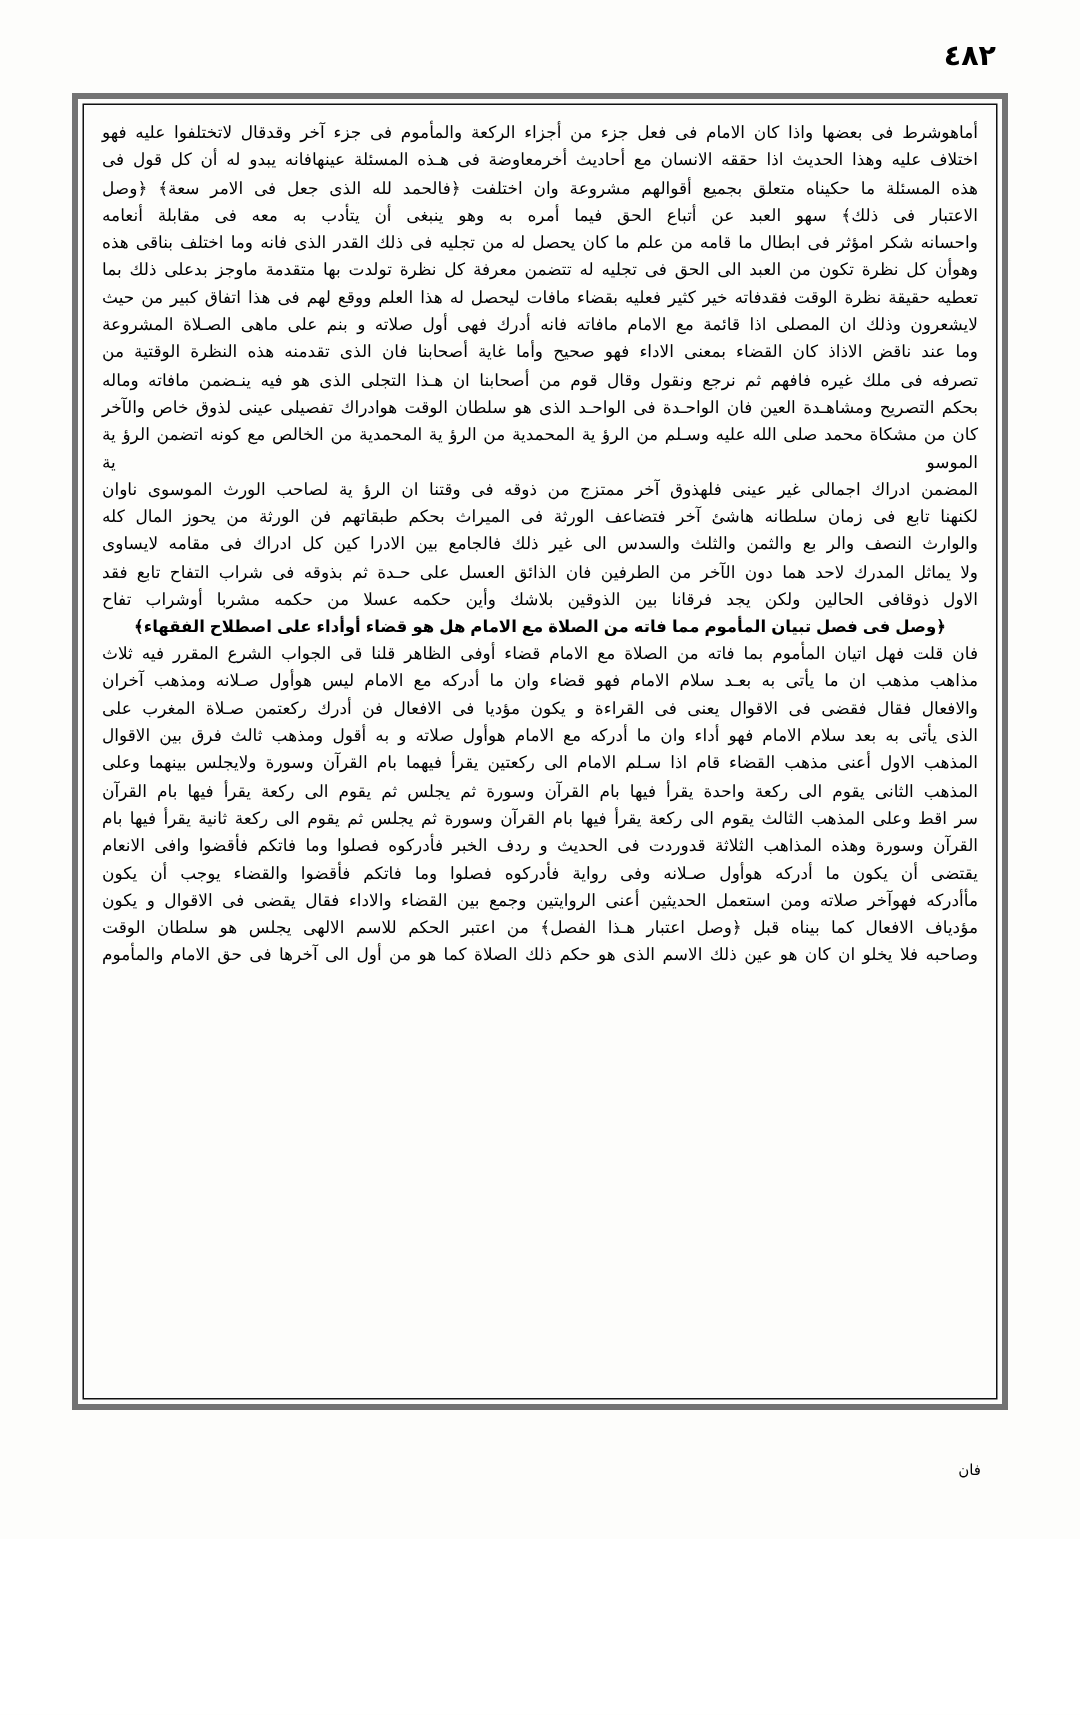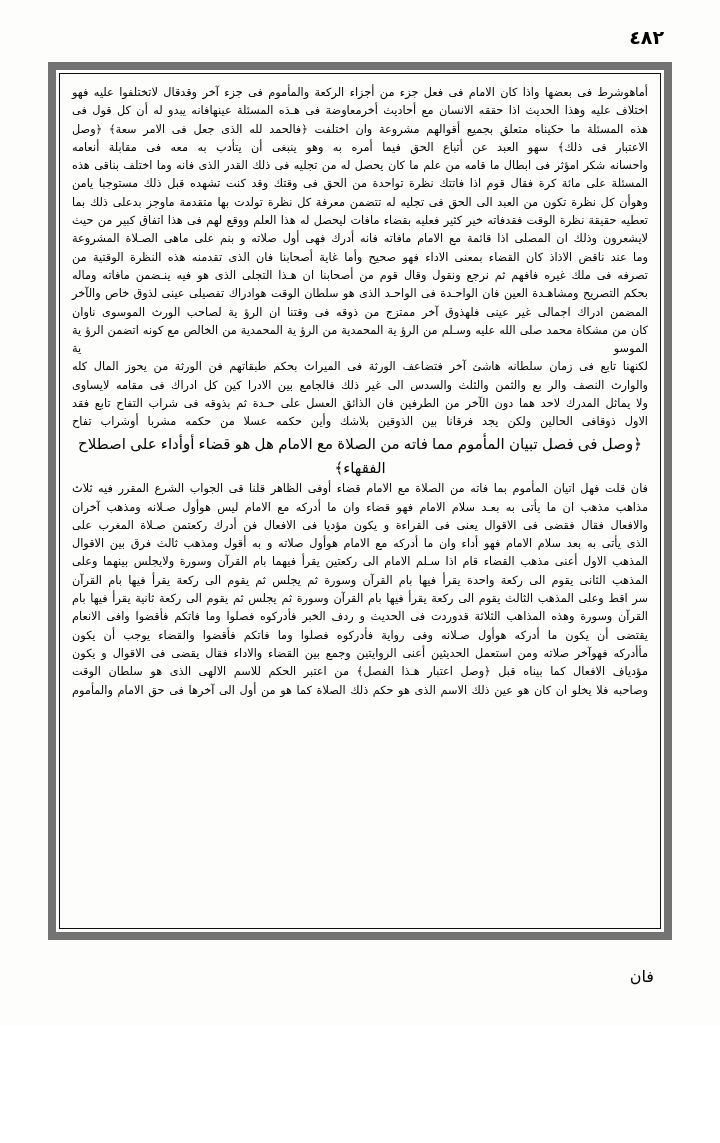--- a/index.html
+++ b/index.html
@@ -24,21 +24,21 @@
     font-weight: bold;
     letter-spacing: 1px;
     direction: rtl;
   }
   .frame {
     position: absolute;
     top: 62px;
     left: 48px;
     right: 48px;
     bottom: 86px;
-    border: 8px solid #737373;
+    border: 4px solid #737373;
     padding: 0;
     box-sizing: border-box;
   }
   .frame-inner {
     position: absolute;
     top: 3px;
     left: 3px;
     right: 3px;
     bottom: 3px;
     border: 1px solid #111;
@@ -56,73 +56,72 @@
     letter-spacing: -0.2px;
     font-family: "DejaVu Sans", sans-serif;
   }
   .body-text p {
     margin: 0;
     padding: 0;
   }
   .heading-line {
     text-align: center;
     text-align-last: center;
-    font-weight: normal;
-    font-size: 15px;
+    font-weight: bold;
+    font-size: 11px;
   }
   .catchword {
     position: absolute;
     bottom: 40px;
     right: 66px;
     direction: rtl;
-    font-size: 16px;
+    font-size: 10px;
   }
 </style>
 </head>
 <body>
 
 <div class="page">
 
   <div class="page-number">٤٨٢</div>
 
   <div class="frame">
     <div class="frame-inner">
       <div class="body-text">
         <p>أماهوشرط فى بعضها واذا كان الامام فى فعل جزء من أجزاء الركعة والمأموم فى جزء آخر وقدقال لاتختلفوا عليه فهو</p>
         <p>اختلاف عليه وهذا الحديث اذا حققه الانسان مع أحاديث أخرمعاوضة فى هـذه المسئلة عينهافانه يبدو له أن كل قول فى</p>
         <p>هذه المسئلة ما حكيناه متعلق بجميع أقوالهم مشروعة وان اختلفت ﴿فالحمد لله الذى جعل فى الامر سعة﴾ ﴿وصل</p>
         <p>الاعتبار فى ذلك﴾ سهو العبد عن أتباع الحق فيما أمره به وهو ينبغى أن يتأدب به معه فى مقابلة أنعامه</p>
         <p>واحسانه شكر امؤثر فى ابطال ما قامه من علم ما كان يحصل له من تجليه فى ذلك القدر الذى فانه وما اختلف بناقى هذه</p>
-        <p>المسئلة على مائة كرة فقال قوم اذا فاتتك نظرة تواحدة من الحق فى وقتك وقد كنت تشهده قبل ذلك مستوجبا يامن</p>
         <p>وهوأن كل نظرة تكون من العبد الى الحق فى تجليه له تتضمن معرفة كل نظرة تولدت بها متقدمة ماوجز بدعلى ذلك بما</p>
         <p>تعطيه حقيقة نظرة الوقت فقدفاته خير كثير فعليه بقضاء مافات ليحصل له هذا العلم ووقع لهم فى هذا اتفاق كبير من حيث</p>
         <p>لايشعرون وذلك ان المصلى اذا قائمة مع الامام مافاته فانه أدرك فهى أول صلاته و بنم على ماهى الصـلاة المشروعة</p>
         <p>وما عند ناقض الاذاذ كان القضاء بمعنى الاداء فهو صحيح وأما غاية أصحابنا فان الذى تقدمنه هذه النظرة الوقتية من</p>
         <p>تصرفه فى ملك غيره فافهم ثم نرجع ونقول وقال قوم من أصحابنا ان هـذا التجلى الذى هو فيه ينـضمن مافاته وماله</p>
         <p>بحكم التصريح ومشاهـدة العين فان الواحـدة فى الواحـد الذى هو سلطان الوقت هوادراك تفصيلى عينى لذوق خاص والآخر</p>
+        <p>كان من مشكاة محمد صلى الله عليه وسـلم من الرؤ ية المحمدية من الرؤ ية المحمدية من الخالص مع كونه اتضمن الرؤ ية الموسو ية</p>
         <p>المضمن ادراك اجمالى غير عينى فلهذوق آخر ممتزج من ذوقه فى وقتنا ان الرؤ ية لصاحب الورث الموسوى ناوان</p>
-        <p>كان من مشكاة محمد صلى الله عليه وسـلم من الرؤ ية المحمدية من الرؤ ية المحمدية من الخالص مع كونه اتضمن الرؤ ية الموسو ية</p>
         <p>لكنهنا تابع فى زمان سلطانه هاشئ آخر فتضاعف الورثة فى الميراث بحكم طبقاتهم فن الورثة من يحوز المال كله</p>
         <p>والوارث النصف والر بع والثمن والثلث والسدس الى غير ذلك فالجامع بين الادرا كين كل ادراك فى مقامه لايساوى</p>
         <p>ولا يماثل المدرك لاحد هما دون الآخر من الطرفين فان الذائق العسل على حـدة ثم بذوقه فى شراب التفاح تابع فقد</p>
         <p>الاول ذوقافى الحالين ولكن يجد فرقانا بين الذوقين بلاشك وأين حكمه عسلا من حكمه مشربا أوشراب تفاح</p>
 
         <p class="heading-line">﴿وصل فى فصل تبيان المأموم مما فاته من الصلاة مع الامام هل هو قضاء أوأداء على اصطلاح الفقهاء﴾</p>
 
         <p>فان قلت فهل اتيان المأموم بما فاته من الصلاة مع الامام قضاء أوفى الظاهر قلنا قى الجواب الشرع المقرر فيه ثلاث</p>
         <p>مذاهب مذهب ان ما يأتى به بعـد سلام الامام فهو قضاء وان ما أدركه مع الامام ليس هوأول صـلانه ومذهب آخران</p>
         <p>والافعال فقال فقضى فى الاقوال يعنى فى القراءة و يكون مؤديا فى الافعال فن أدرك ركعتمن صـلاة المغرب على</p>
         <p>الذى يأتى به بعد سلام الامام فهو أداء وان ما أدركه مع الامام هوأول صلاته و به أقول ومذهب ثالث فرق بين الاقوال</p>
         <p>المذهب الاول أعنى مذهب القضاء قام اذا سـلم الامام الى ركعتين يقرأ فيهما بام القرآن وسورة ولايجلس بينهما وعلى</p>
         <p>المذهب الثانى يقوم الى ركعة واحدة يقرأ فيها بام القرآن وسورة ثم يجلس ثم يقوم الى ركعة يقرأ فيها بام القرآن</p>
         <p>سر اقط وعلى المذهب الثالث يقوم الى ركعة يقرأ فيها بام القرآن وسورة ثم يجلس ثم يقوم الى ركعة ثانية يقرأ فيها بام</p>
         <p>القرآن وسورة وهذه المذاهب الثلاثة قدوردت فى الحديث و ردف الخبر فأدركوه فصلوا وما فاتكم فأقضوا وافى الانعام</p>
         <p>يقتضى أن يكون ما أدركه هوأول صـلانه وفى رواية فأدركوه فصلوا وما فاتكم فأقضوا والقضاء يوجب أن يكون</p>
         <p>مأأدركه فهوآخر صلاته ومن استعمل الحديثين أعنى الروايتين وجمع بين القضاء والاداء فقال يقضى فى الاقوال و يكون</p>
-        <p>مؤدياف الافعال كما بيناه قبل ﴿وصل اعتبار هـذا الفصل﴾ من اعتبر الحكم للاسم الالهى الذى هو سلطان الوقت</p>
+        <p>مؤدياف الافعال كما بيناه قبل ﴿وصل اعتبار هـذا الفصل﴾ من اعتبر الحكم للاسم الالهى يجلس هو سلطان الوقت</p>
         <p>وصاحبه فلا يخلو ان كان هو عين ذلك الاسم الذى هو حكم ذلك الصلاة كما هو من أول الى آخرها فى حق الامام والمأموم</p>
       </div>
     </div>
   </div>
 
   <div class="catchword">فان</div>
 
 </div>
 
 </body></html>

